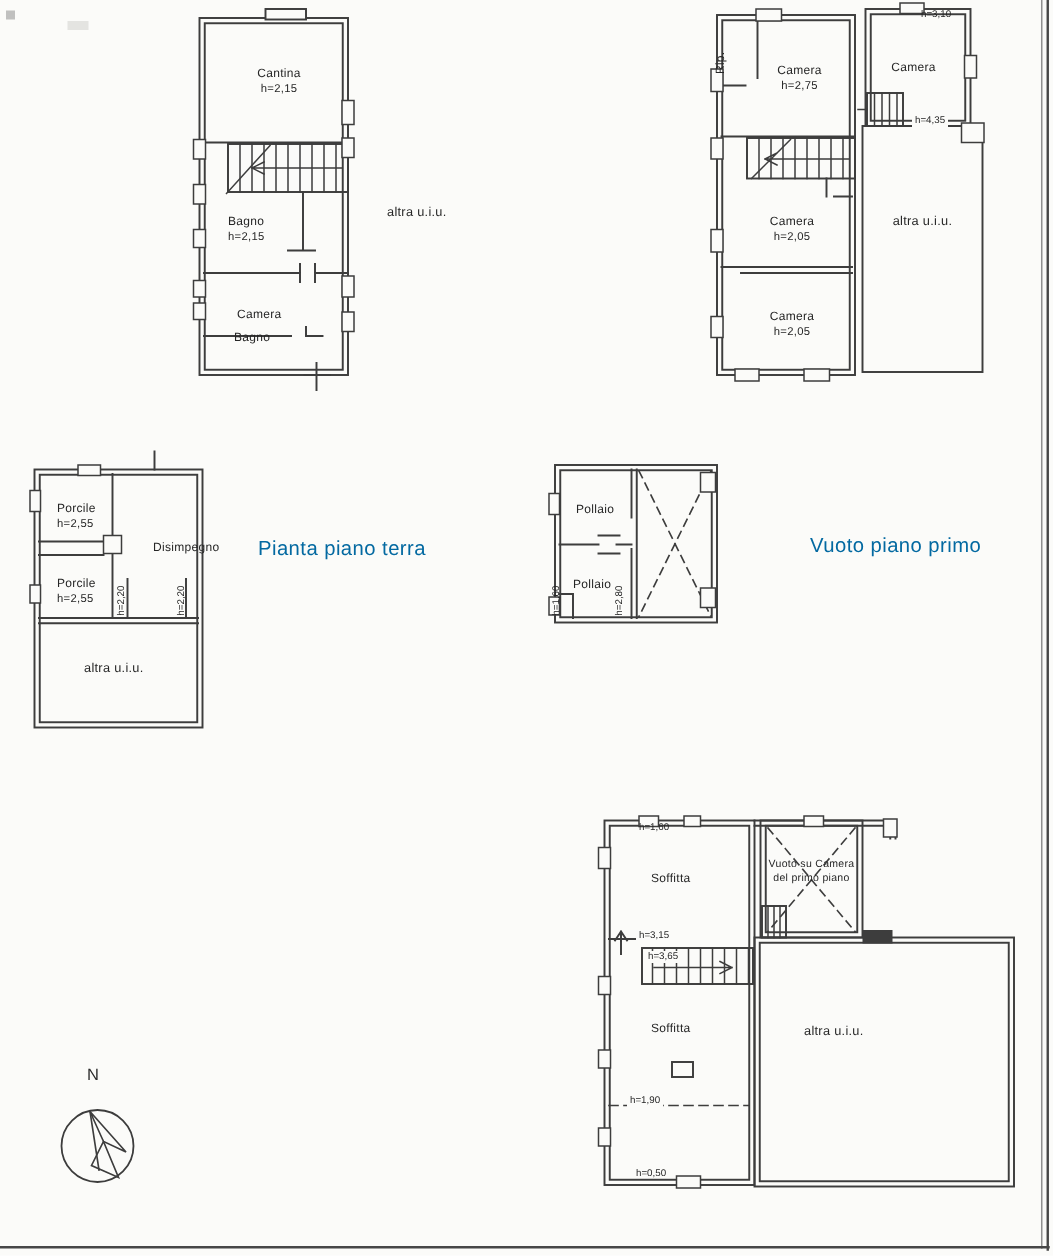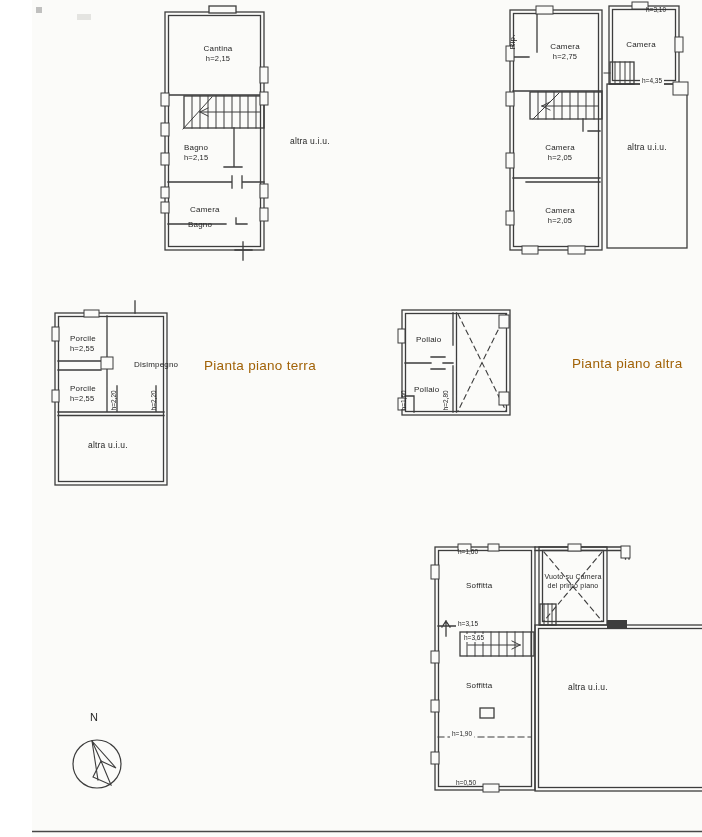--- a/index.html
+++ b/index.html
@@ -1,31 +1,31 @@
 <!DOCTYPE html>
 <html><head>
 <meta charset="utf-8">
 <style>
   html,body{margin:0;padding:0;}
   body{
     width:702px;height:837px;position:relative;overflow:hidden;
     background:#ffffff;font-family:"Liberation Sans",sans-serif;
   }
-  .sheet{position:absolute;inset:0;background:#fbfbf9;margin-left:32px;}
+  .sheet{position:absolute;inset:0;background:#fbfbf9;}
   svg{position:absolute;left:0;top:0;display:block;}
   .lbl{
     position:absolute;color:#262626;font-size:8px;line-height:1.3;
     letter-spacing:.2px;white-space:nowrap;
   }
   .lbl span{display:block;}
   .c{text-align:center;}
   .sub{font-size:7.5px;}
   .tiny{font-size:6.5px;letter-spacing:0;}
   .vert{transform:rotate(-90deg);transform-origin:left bottom;}
-  .caption{font-size:13.5px;color:#a16207;letter-spacing:.3px;}
+  .caption{font-size:13.5px;color:#0369a1;letter-spacing:.3px;}
   .mask{background:#fbfbf9;padding:0 2px;}
   .north{font-size:11px;color:#2a2a2a;}
 </style>
 </head>
 <body>
 
 <div class="sheet">
 
 <svg width="702" height="837" viewBox="0 0 702 837" stroke="#3d3d3d" fill="none" stroke-width="1.3" stroke-linecap="square">
 
@@ -250,21 +250,21 @@
 <div class="lbl" style="left:382px;top:385px">
   <span>Pollaio</span>
 </div>
 <div class="lbl vert tiny" style="left:376px;top:402px">
   <span>h=1,60</span>
 </div>
 <div class="lbl vert tiny" style="left:418px;top:402px">
   <span>h=2,80</span>
 </div>
 <div class="lbl caption" style="left:540px;top:355px">
-  <span>Pianta piano altra</span>
+  <span>Vuoto piano primo</span>
 </div>
 
 <div class="lbl tiny" style="left:426px;top:548px">
   <span>h=1,60</span>
 </div>
 <div class="lbl" style="left:434px;top:581px">
   <span>Soffitta</span>
 </div>
 <div class="lbl c" style="left:505px;top:572px;width:72px;font-size:7px">
   <span>Vuoto su Camera</span>

